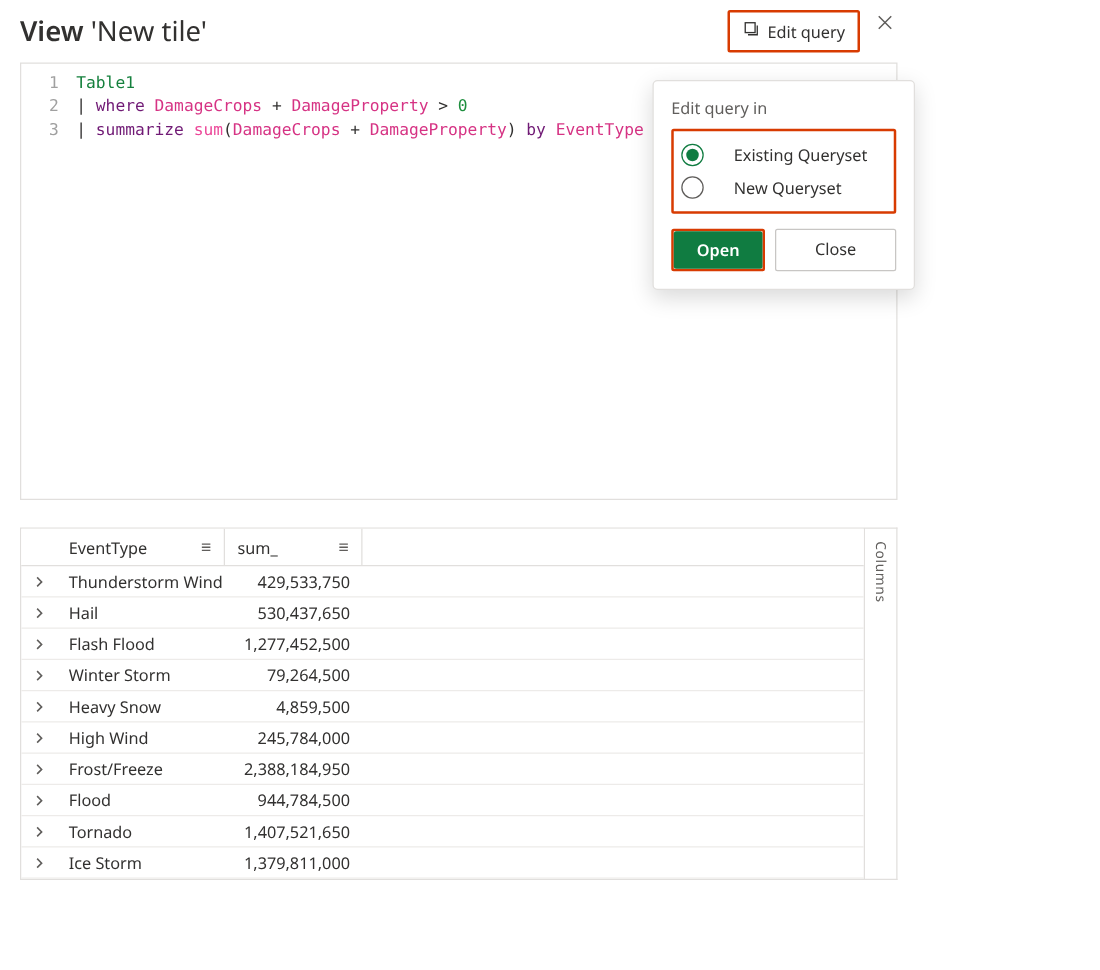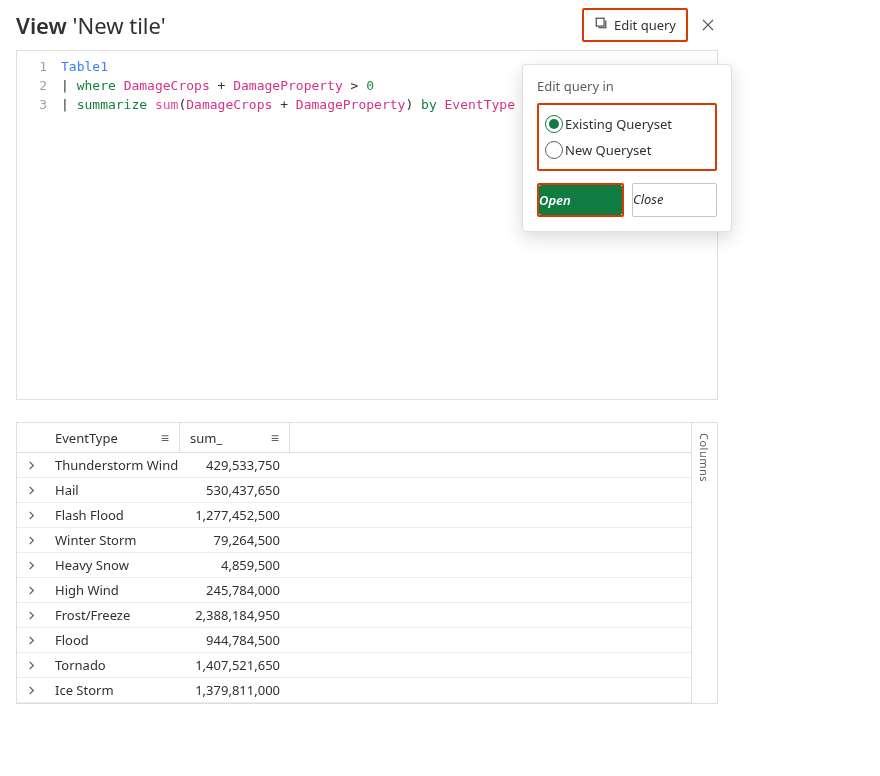--- a/index.html
+++ b/index.html
@@ -3,47 +3,47 @@
 <meta charset="utf-8">
 <style>
   * { box-sizing: border-box; margin: 0; padding: 0; }
   html, body { font-family: "Segoe UI", system-ui, -apple-system, sans-serif; font-size: 13px; color: #323130; background: #fff; }
   .page { width: 734px; height: 776px; position: relative; padding: 8px 16px; }
 
   
   .hdr { display: flex; align-items: center; justify-content: space-between; margin-bottom: 8px; }
   .title { font-size: 22px; font-weight: 600; }
   .title .quoted { font-weight: 400; }
-  .hdr-right { display: flex; align-items: center; gap: 10px; }
+  .hdr-right { display: flex; align-items: flex-start; gap: 10px; }
   .edit-query-btn { display: flex; align-items: center; gap: 6px; border: 2px solid #d83b01; padding: 6px 10px; background: #fff; cursor: pointer; font-size: 13px; border-radius: 2px; }
   .close-x { font-size: 16px; cursor: pointer; width: 20px; height: 20px; display:flex; align-items:center; justify-content:center; color:#605e5c; }
 
   
   .editor { border: 1px solid #e1dfdd; background: #fff; height: 350px; position: relative; overflow: hidden; }
   .code { font-family: "Consolas","Menlo",monospace; font-size: 13px; padding: 6px 0; }
   .line { display: flex; align-items: flex-start; line-height: 19px; }
   .ln { width: 44px; text-align: right; padding-right: 14px; color: #a0a0a0; flex: none; user-select: none; }
   .src { white-space: pre; }
-  .tok-tbl { color: #3b82f6; }
-  .tok-kw  { color: #15803d; }
+  .tok-tbl { color: #15803d; }
+  .tok-kw  { color: #701a75; }
   .tok-fn  { color: #ec4899; }
   .tok-id  { color: #d63384; }
   .tok-num { color: #1e8e3e; }
   .tok-op  { color: #323130; }
 
   
   .popover { position: absolute; top: 64px; right: 2px; width: 210px; background: #fff; border: 1px solid #e1dfdd; box-shadow: 0 6px 18px rgba(0,0,0,0.15); border-radius: 4px; padding: 12px 14px 14px; z-index: 5; }
   .pop-title { font-size: 13px; color: #605e5c; margin-bottom: 8px; }
   .radio-group { border: 2px solid #d83b01; padding: 6px 4px; border-radius: 2px; }
-  .radio-row { display:flex; align-items:center; gap:2px; padding: 4px 2px; cursor:pointer; }
+  .radio-row { display:flex; align-items:center; gap:24px; padding: 4px 2px; cursor:pointer; }
   .radio { width: 18px; height: 18px; border: 1.5px solid #605e5c; border-radius: 50%; display:flex; align-items:center; justify-content:center; flex:none; }
   .radio.checked { border-color: #107c41; }
   .radio.checked::after { content:""; width:10px; height:10px; background:#107c41; border-radius:50%; }
   .pop-actions { display:flex; gap:8px; margin-top: 12px; }
-  .btn { flex:1; text-align:left; padding: 6px 0; font-size: 13px; cursor:pointer; border-radius: 2px; font-style: italic; }
+  .btn { flex:1; text-align:center; padding: 6px 12px; font-size: 13px; cursor:pointer; border-radius: 2px; }
   .btn-primary-wrap { border: 2px solid #d83b01; border-radius: 2px; flex:1; }
   .btn-primary { background: #107c41; color: #fff; font-weight:600; }
   .btn-secondary { border: 1px solid #c8c6c4; background:#fff; }
 
   
   .results-wrap { margin-top: 22px; display:flex; }
   .results { border: 1px solid #e1dfdd; flex: 1 1 auto; position: relative; }
   .thead { display:flex; border-bottom: 1px solid #e1dfdd; background:#fff; height: 30px; align-items:center; }
   .th { display:flex; align-items:center; justify-content:space-between; height:100%; padding: 0 10px; border-right: 1px solid #e1dfdd; font-size: 13px; color:#323130; }
   .th .col-menu { font-size: 14px; color:#605e5c; cursor:pointer; }

